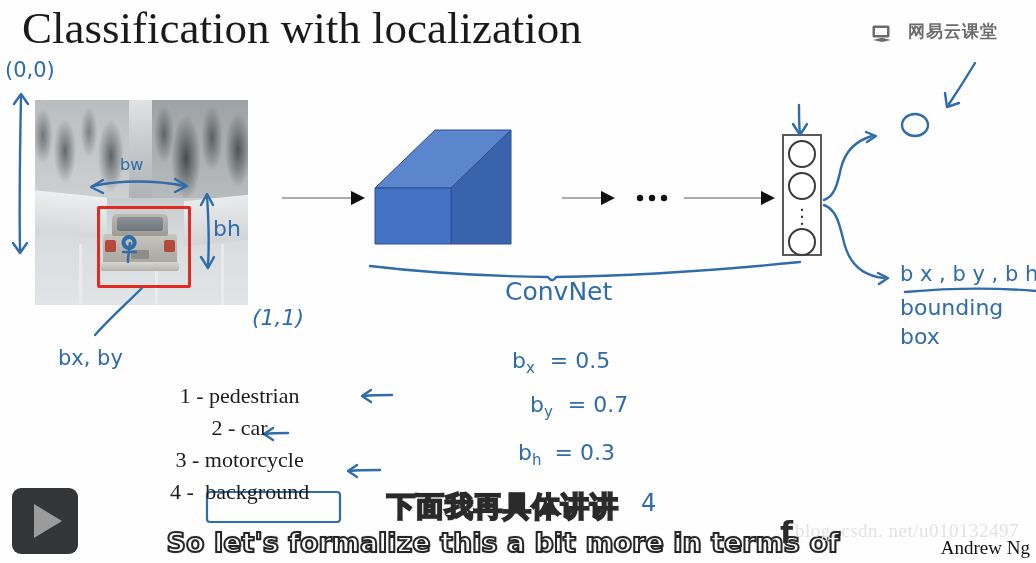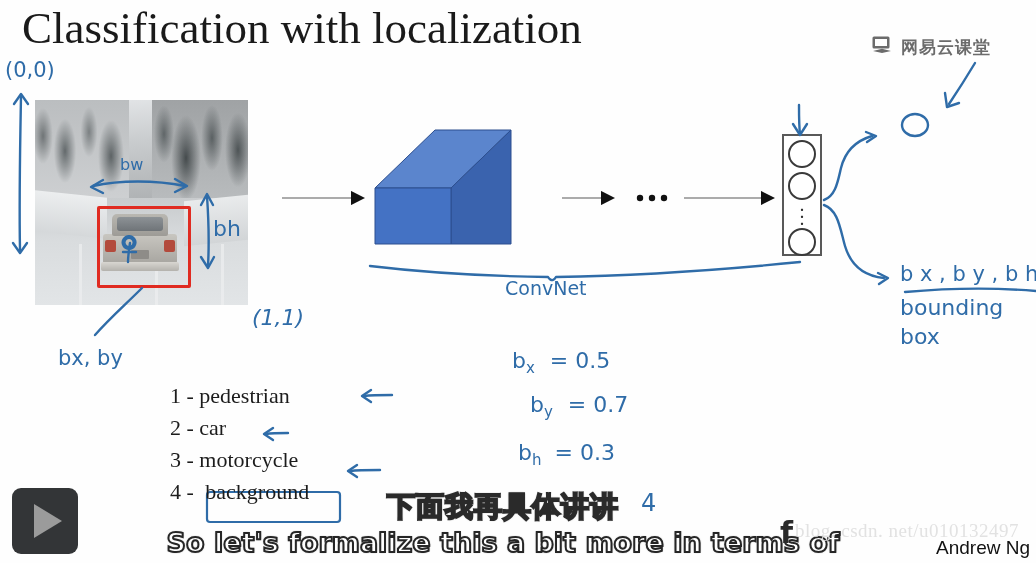--- a/index.html
+++ b/index.html
@@ -6,21 +6,21 @@
   body{width:1036px;height:563px;position:relative;overflow:hidden;
        font-family:"Liberation Serif",serif;background:#fdfdfd;}
   .slide{position:absolute;inset:0;background:#fefefe;}
 
   
   #title{position:absolute;left:22px;top:2px;font-size:45px;
          font-family:"Liberation Serif",serif;color:#1a1a1a;letter-spacing:0px;
          white-space:nowrap;}
 
   
-  #logo{position:absolute;left:872px;top:36px;display:flex;align-items:flex-start;gap:7px;}
+  #logo{position:absolute;left:872px;top:20px;display:flex;align-items:flex-end;gap:14px;}
   #logo .mon{width:22px;height:18px;position:relative;}
   #logo .logo-text{font-family:"DejaVu Sans",sans-serif;font-size:17px;color:#6b6b6b;
         letter-spacing:1px;font-weight:600;}
 
   
   #photo{position:absolute;left:35px;top:100px;width:213px;height:205px;
          overflow:hidden;background:#9a9a9a;}
   #photo .sky{position:absolute;left:0;top:0;width:100%;height:52%;
         background:linear-gradient(175deg,#e6e8ea 0%,#c9ccce 40%,#a8abad 100%);}
   #photo .treesL{position:absolute;left:-4px;top:-4px;width:46%;height:62%;
@@ -76,40 +76,40 @@
         border:2px solid #595959;background:#fff;}
   #outlayer .node{width:24px;height:24px;border:2px solid #3a3a3a;border-radius:50%;
         margin:4px auto 0;background:#fff;}
   #outlayer .dots{text-align:center;color:#2b2b2b;font-size:14px;line-height:7px;
         letter-spacing:0;margin:3px 0 1px;}
   #outlayer .dots b{display:block;font-weight:900;}
 
   
   #classes{position:absolute;left:170px;top:380px;font-family:"Liberation Serif",serif;
         font-size:22px;color:#1c1c1c;line-height:32px;}
-  #classes .row{white-space:nowrap;}
+  #classes .row{white-space:nowrap;text-align:center;}
   #classes .num{display:inline-block;}
 
   
   #eqs{position:absolute;left:512px;top:348px;color:#2f6ca8;
         font-family:"DejaVu Sans",sans-serif;}
   #eqs .eq{position:absolute;white-space:nowrap;font-size:22px;text-align:center;}
   #eqs .eq sub{font-size:15px;}
 
   
   #softmax{position:absolute;left:905px;top:140px;color:#2f6ca8;
         font-family:"DejaVu Sans",sans-serif;font-size:20px;line-height:23px;}
   #softmax .l2{margin-left:16px;}
   #bboxann{position:absolute;left:900px;top:262px;color:#2f6ca8;
         font-family:"DejaVu Sans",sans-serif;}
   #bboxann .l1{font-size:21px;white-space:nowrap;}
   #bboxann .l2{font-size:22px;margin-top:9px;}
   #bboxann .l3{font-size:22px;margin-top:4px;}
   #convnet{position:absolute;left:505px;top:277px;color:#2f6ca8;
-        font-family:"DejaVu Sans",sans-serif;font-size:19px;}
+        font-family:"DejaVu Sans",sans-serif;font-size:25px;}
 
   
   #play{position:absolute;left:12px;top:488px;width:66px;height:66px;
         background:#333537;border-radius:9px;}
   #play .tri{position:absolute;left:22px;top:16px;width:0;height:0;
         border-left:28px solid #9b9b9b;border-top:17px solid transparent;
         border-bottom:17px solid transparent;}
 
   
   #subs{position:absolute;left:0;top:488px;width:1036px;text-align:center;}
@@ -118,21 +118,21 @@
         letter-spacing:1px;margin-left:-30px;}
   #sub-en{font-family:"DejaVu Sans",sans-serif;font-size:27px;font-weight:bold;
         color:#fff;-webkit-text-stroke:2px #262626;text-shadow:0 0 2px #222;
         margin-top:1px;margin-left:-30px;}
 
   
   #watermark{position:absolute;left:795px;top:520px;
         font-family:"Liberation Serif",serif;font-size:19px;color:#e2e2e2;
         letter-spacing:.5px;white-space:nowrap;}
   #signature{position:absolute;right:6px;top:537px;
-        font-family:Liberation Sans, sans-serif;font-size:19px;color:#111;}
+        font-family:Liberation Serif, serif;font-size:19px;color:#111;}
   #fbicon{position:absolute;left:780px;top:519px;width:22px;height:30px;
         font-family:"DejaVu Sans",sans-serif;font-size:30px;color:#2b2b2b;
         line-height:28px;font-weight:bold;}
 </style>
 </head>
 <body>
 
 <div class="slide">
 
   <div id="title">Classification with localization</div>

